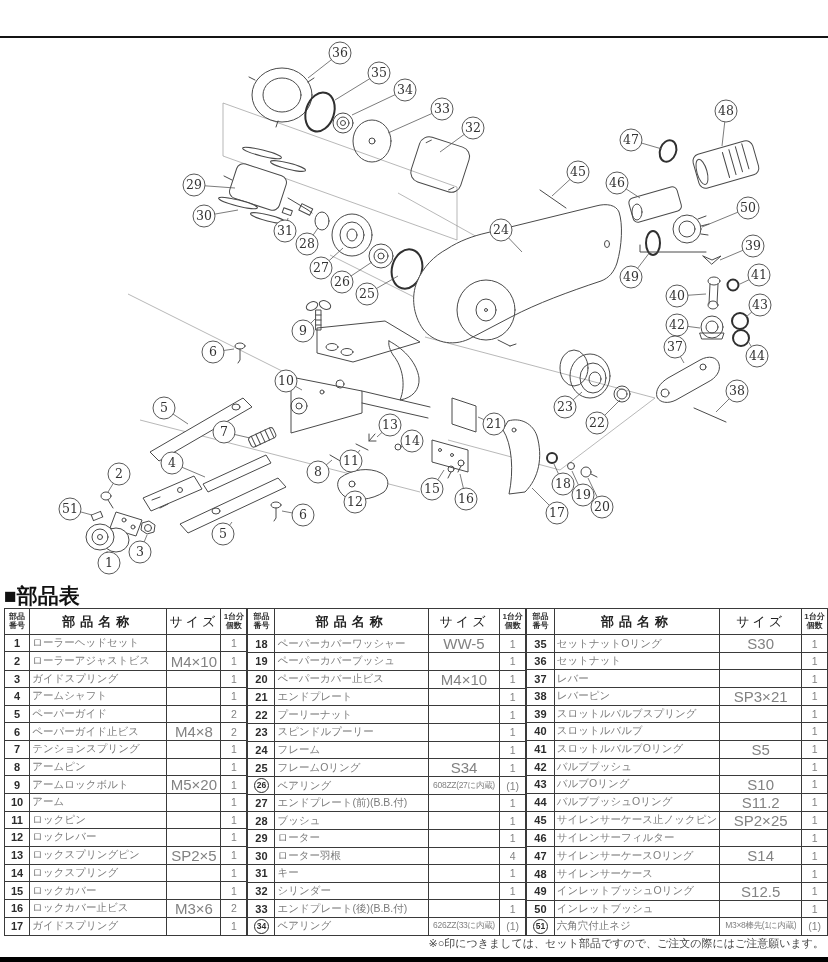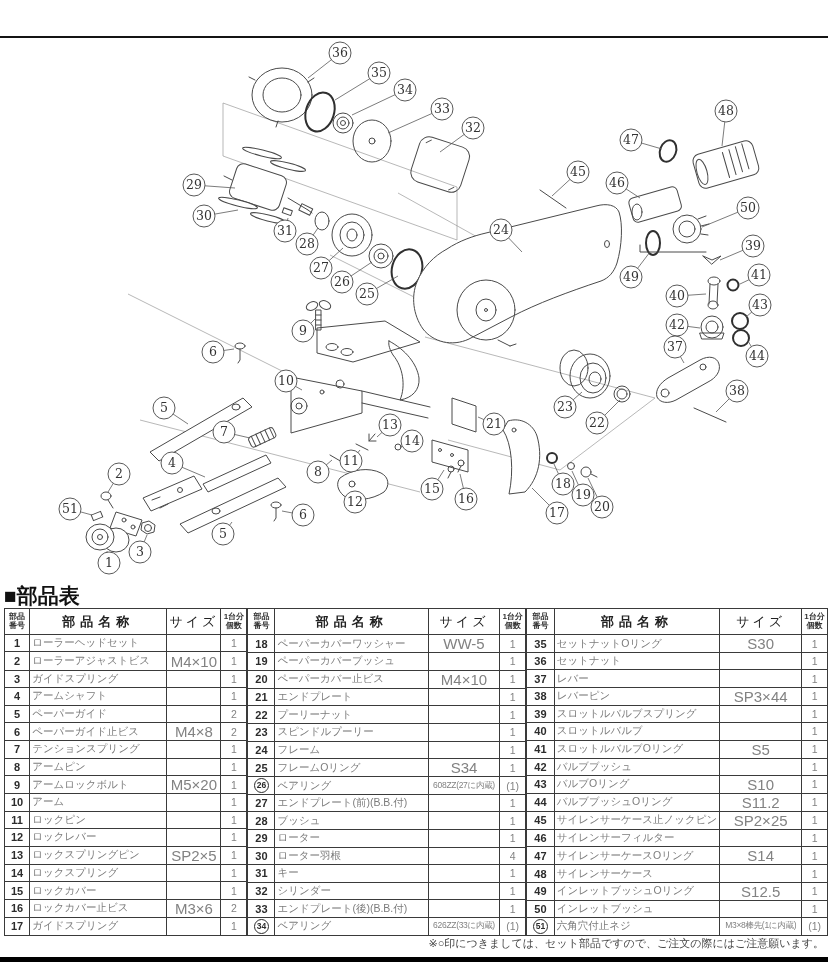--- a/index.html
+++ b/index.html
@@ -821,21 +821,21 @@
           </tr>
           <tr>
             <td class="c-no">37</td>
             <td class="c-name">レバー</td>
             <td class="c-size"></td>
             <td class="c-qty">1</td>
           </tr>
           <tr>
             <td class="c-no">38</td>
             <td class="c-name">レバーピン</td>
-            <td class="c-size">SP3×44</td>
+            <td class="c-size">SP3×21</td>
             <td class="c-qty">1</td>
           </tr>
           <tr>
             <td class="c-no">39</td>
             <td class="c-name">スロットルバルブスプリング</td>
             <td class="c-size"></td>
             <td class="c-qty">1</td>
           </tr>
           <tr>
             <td class="c-no">40</td>

